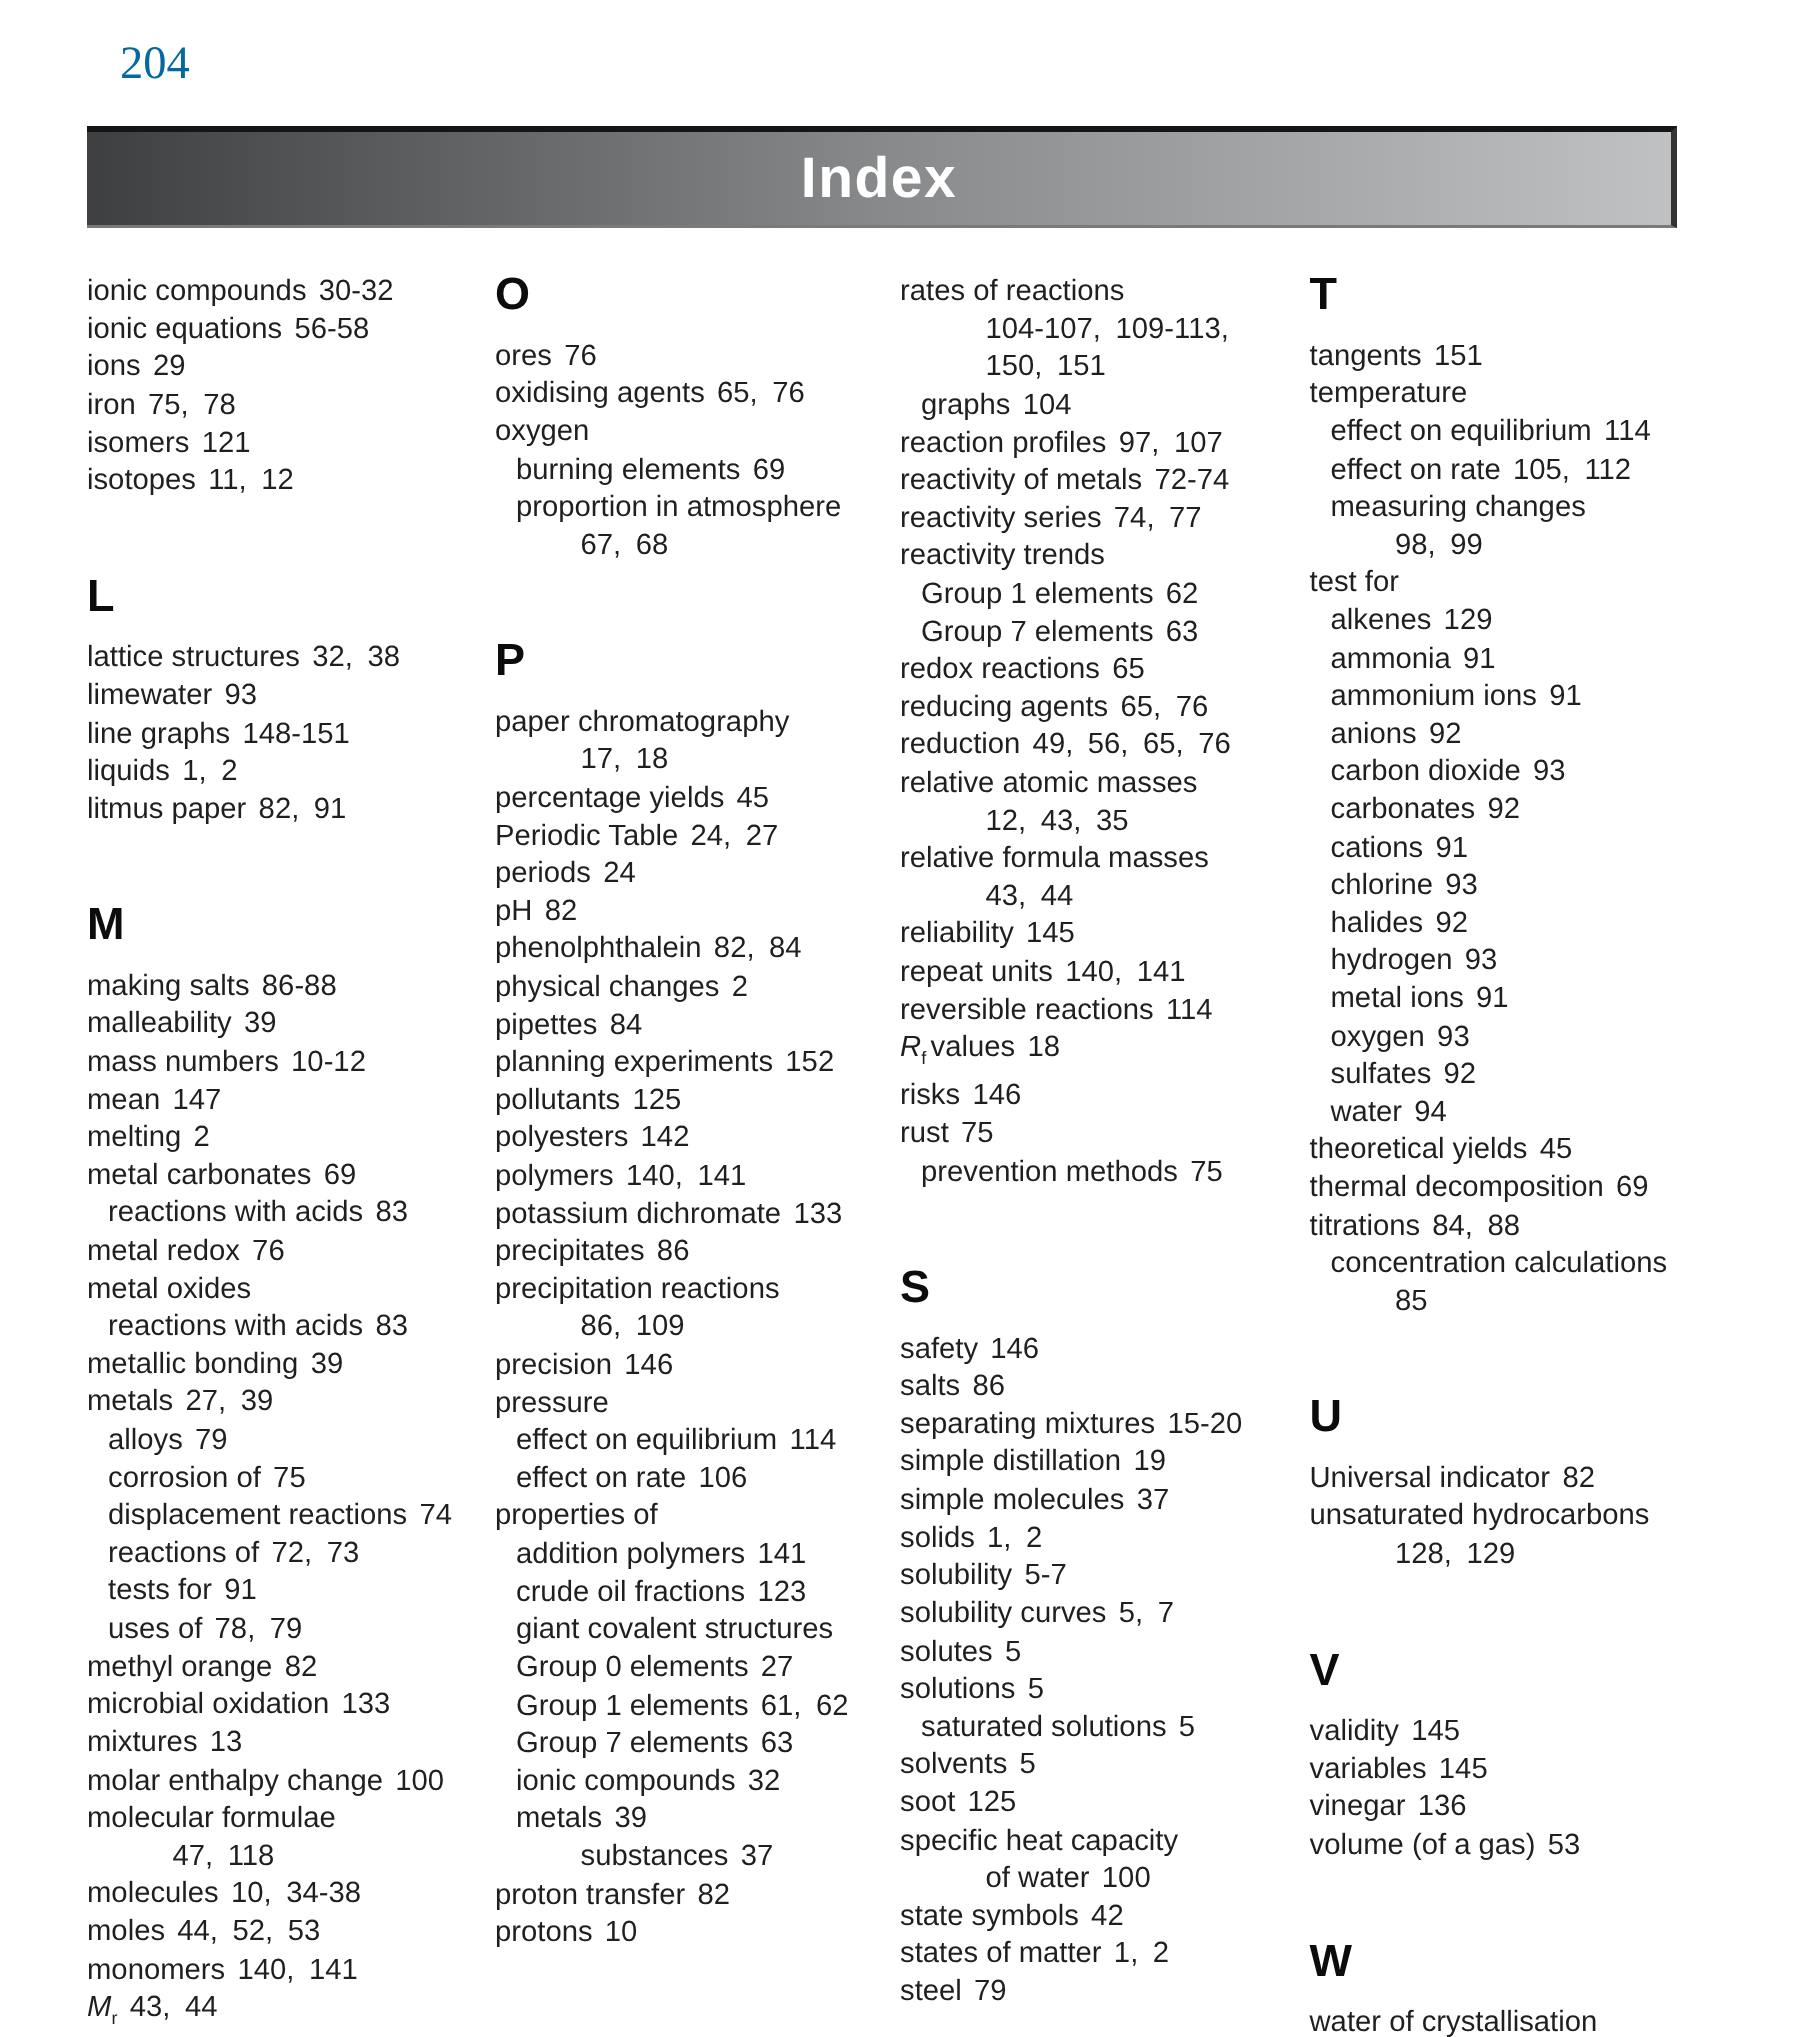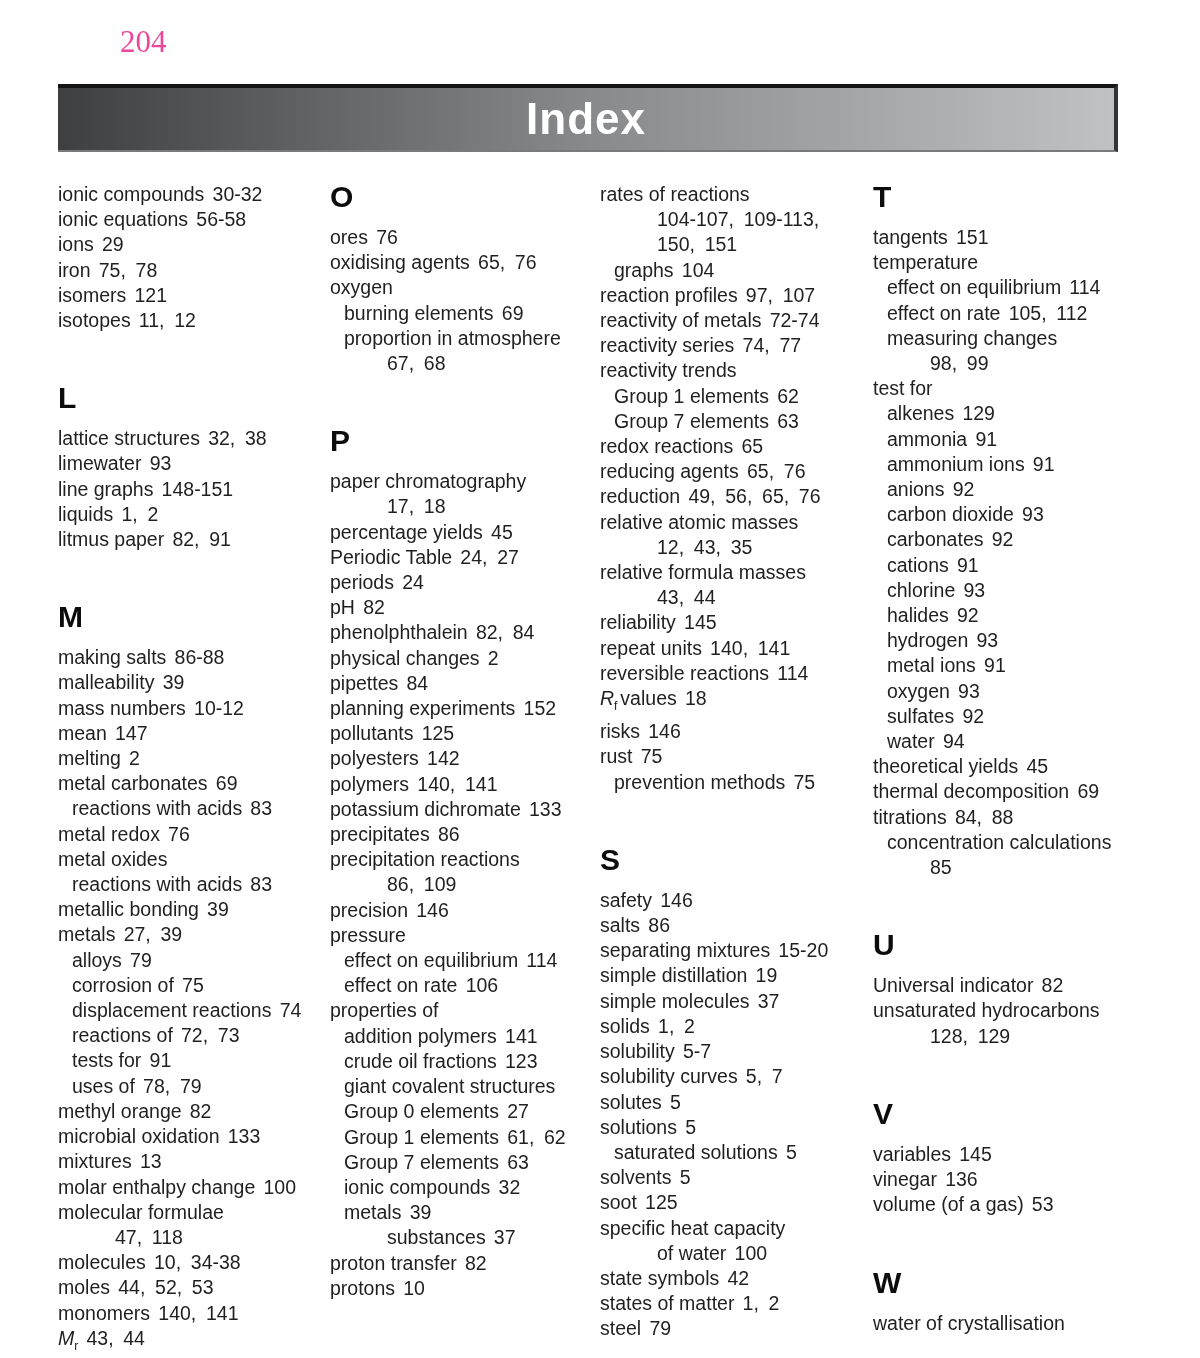--- a/index.html
+++ b/index.html
@@ -2,29 +2,29 @@
 <html><head>
 <meta charset="utf-8">
 <style>
   html,body{margin:0;padding:0;}
   body{
     width:1200px;height:1358px;overflow:hidden;background:#ffffff;
     font-family:"Liberation Sans",sans-serif;position:relative;
   }
   .page-number{
     position:absolute;left:80px;top:24px;
-    font-family:"Liberation Serif",serif;font-size:31px;color:#ec4899;margin-left:40px;
+    font-family:"Liberation Serif",serif;font-size:31px;color:#0369a1;
   }
   .banner{
     position:absolute;left:58px;top:84px;width:1056px;height:62px;
     display:flex;align-items:center;justify-content:center;
     border-top:4px solid #151515;border-right:4px solid #333;border-bottom:2px solid #7a7a7a;
   }
   .banner-title{
-    color:#ffffff;font-size:44px;font-weight:bold;letter-spacing:1px;
+    color:#ffffff;font-size:38px;font-weight:bold;letter-spacing:1px;
   }
   .content{position:absolute;left:58px;top:182px;display:flex;}
   .col{flex:0 0 auto;}
   .col:nth-child(1){width:272px;}
   .col:nth-child(2){width:270px;}
   .col:nth-child(3){width:273px;}
   .col:nth-child(4){width:287px;}
   .section-heading{
     font-size:30px;font-weight:bold;line-height:30px;
     margin:50px 0 13px 0;color:#0c0c0c;
@@ -226,20 +226,21 @@
           <div class="entry ind2"><span class="epages">85</span></div>
         </div>
         <div class="block">
           <div class="section-heading">U</div>
           <div class="entry ind0"><span class="etext">Universal indicator</span><span class="epages gap">82</span></div>
           <div class="entry ind0"><span class="etext">unsaturated hydrocarbons</span></div>
           <div class="entry ind2"><span class="epages">128, 129</span></div>
         </div>
         <div class="block">
           <div class="section-heading">V</div>
+          <div class="entry ind0"><span class="etext">validity</span><span class="epages gap">145</span></div>
           <div class="entry ind0"><span class="etext">variables</span><span class="epages gap">145</span></div>
           <div class="entry ind0"><span class="etext">vinegar</span><span class="epages gap">136</span></div>
           <div class="entry ind0"><span class="etext">volume (of a gas)</span><span class="epages gap">53</span></div>
         </div>
         <div class="block">
           <div class="section-heading">W</div>
           <div class="entry ind0"><span class="etext">water of crystallisation</span></div>
         </div>
       </div>
     </div>

